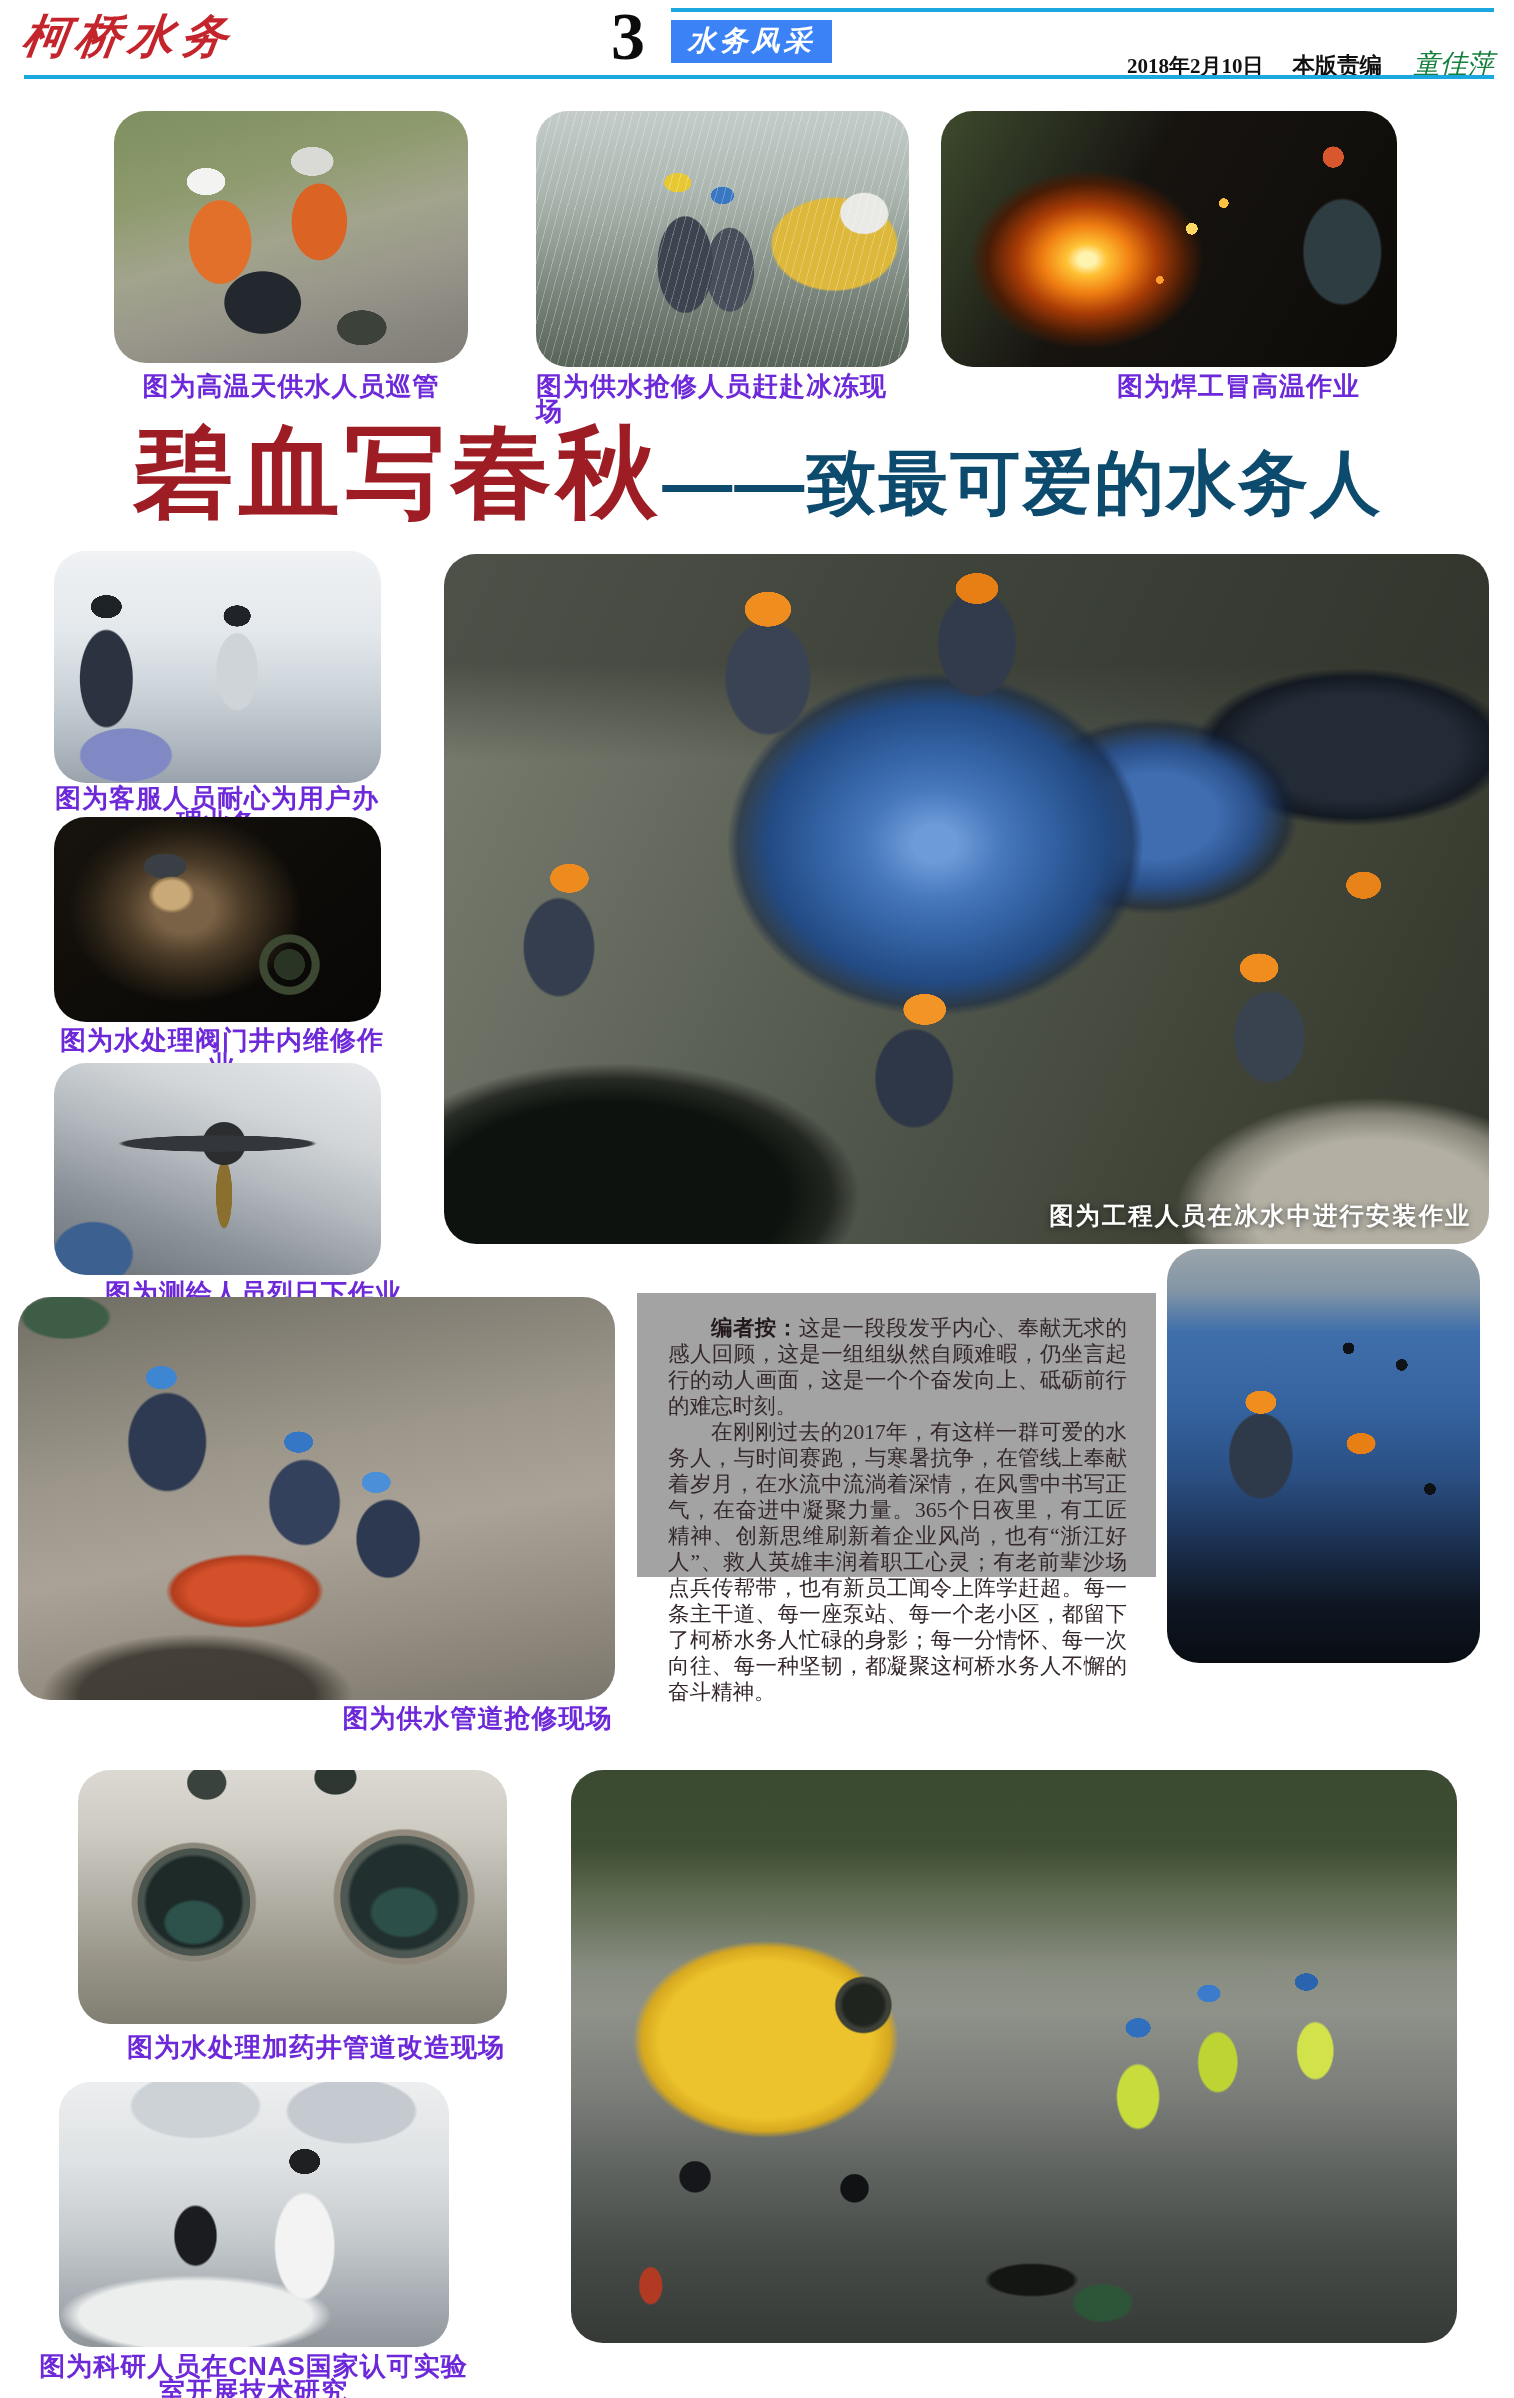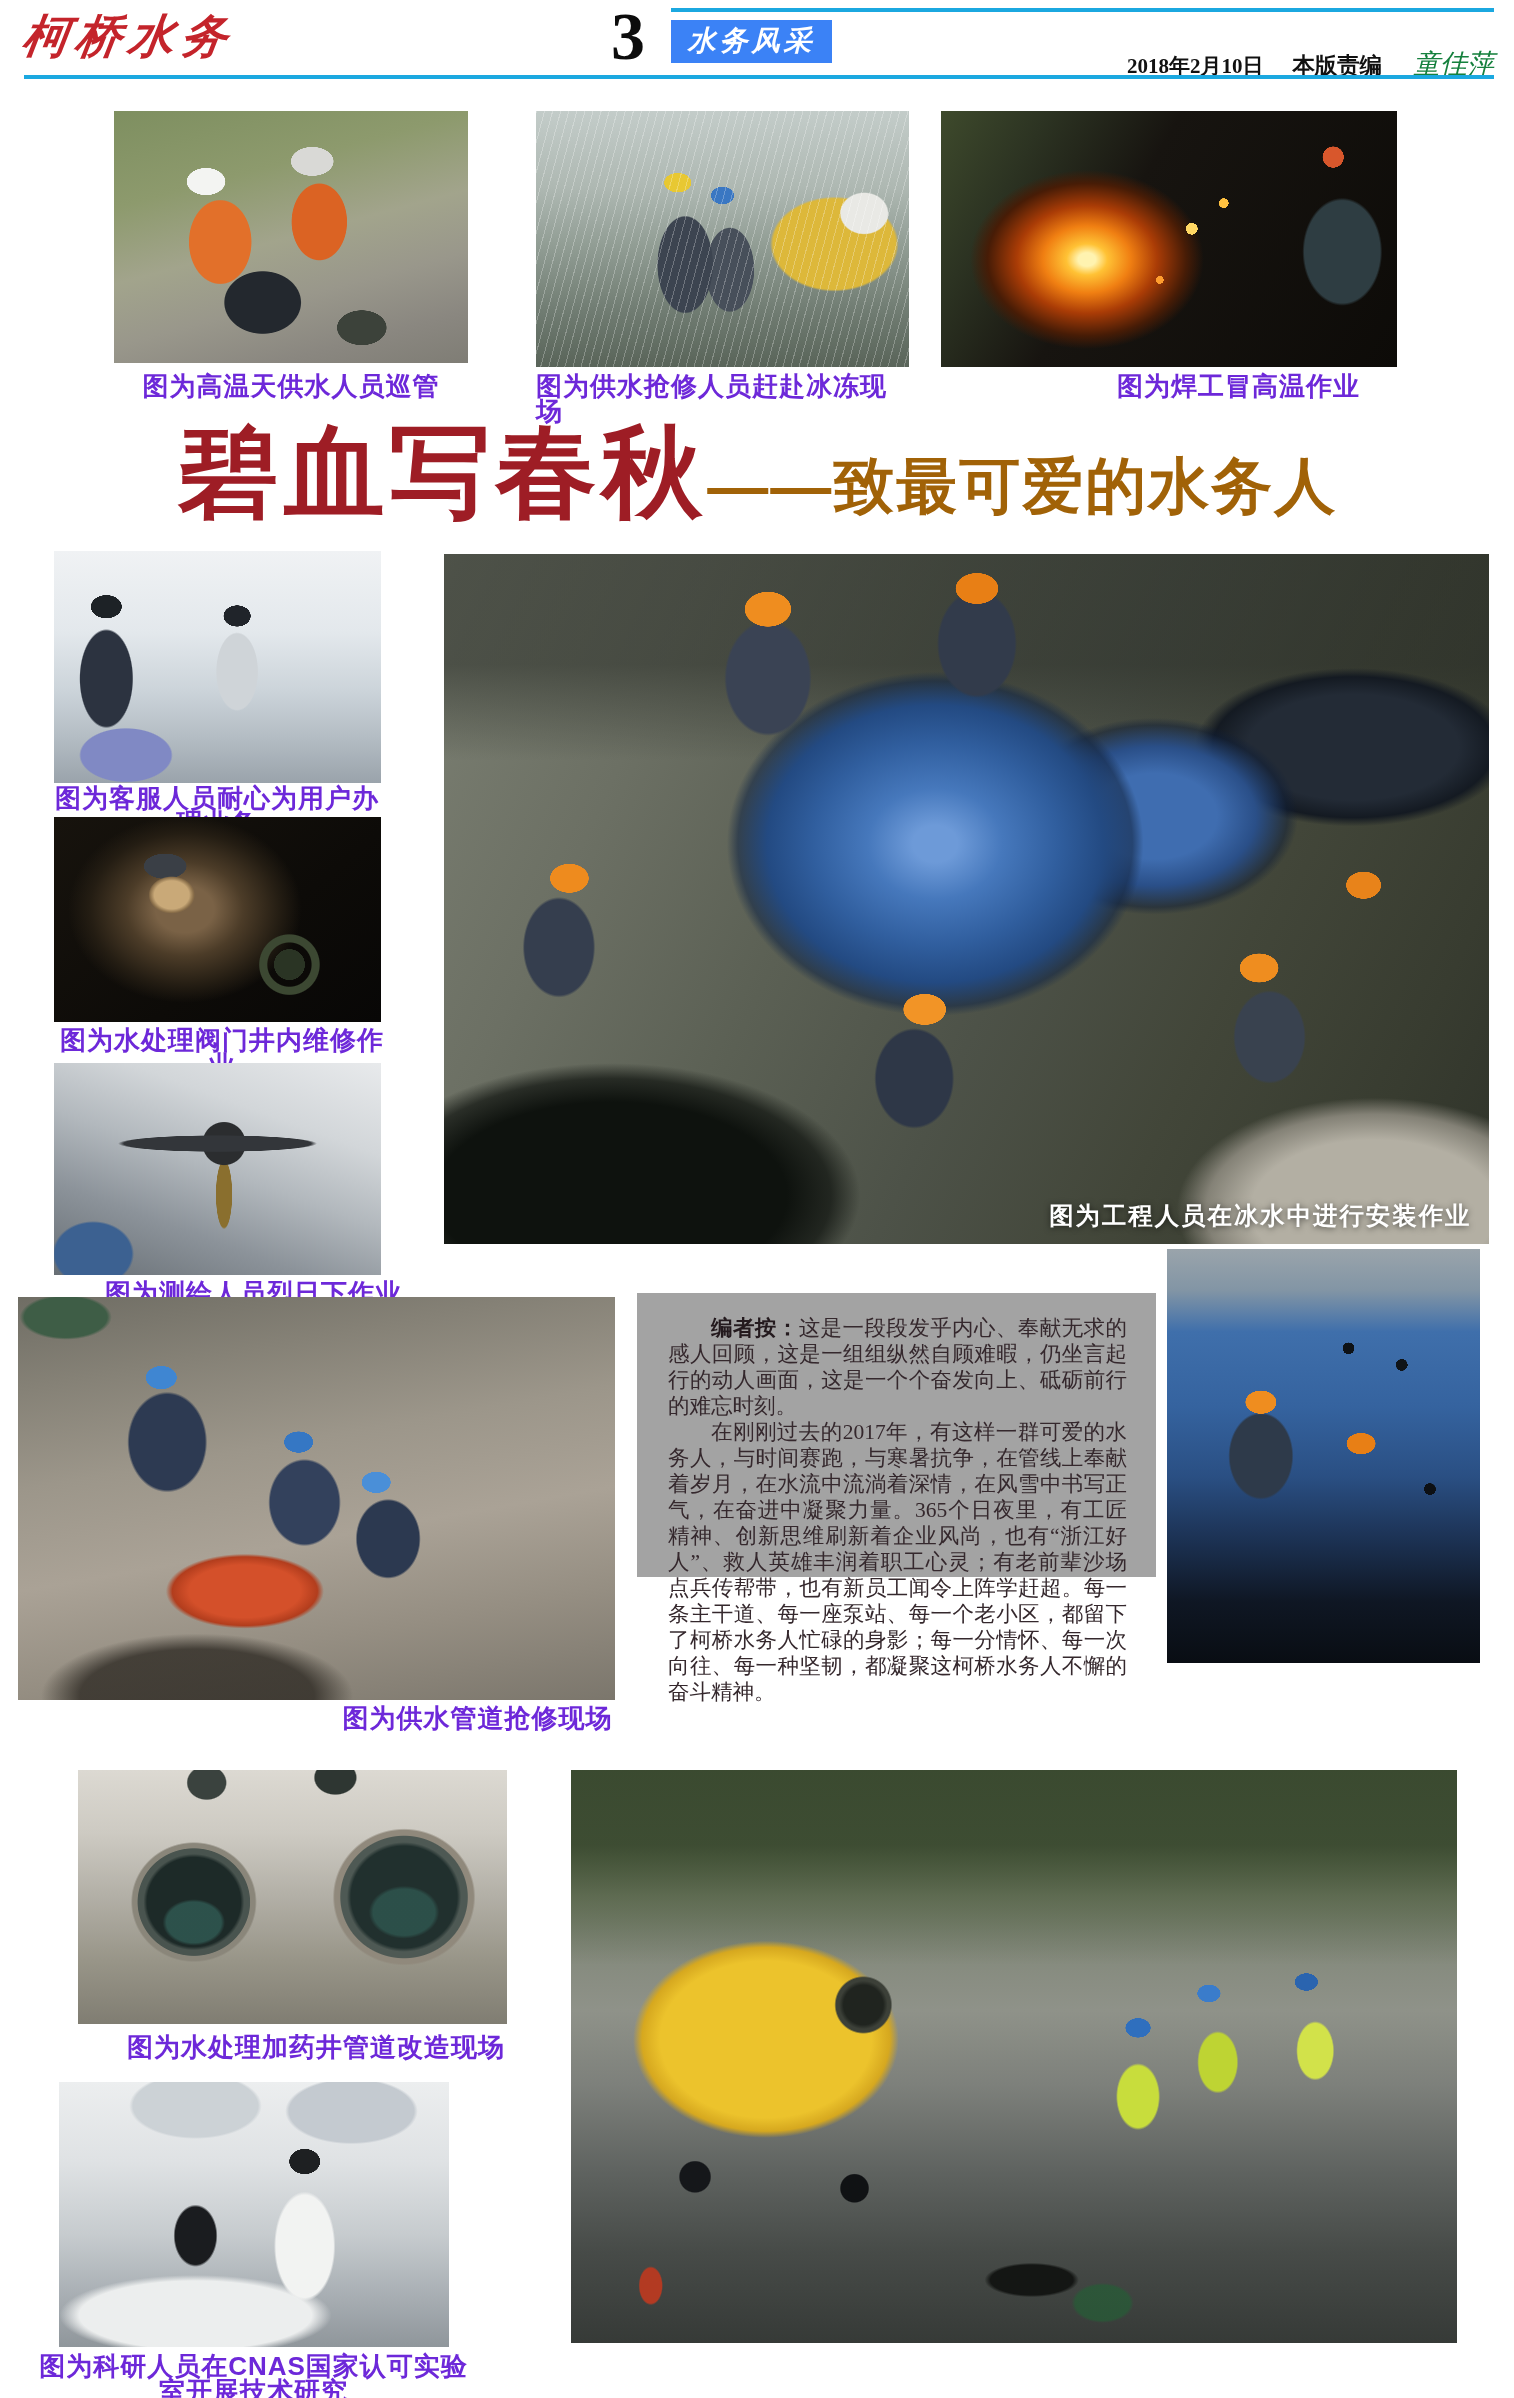--- a/index.html
+++ b/index.html
@@ -20,38 +20,38 @@
                       font-family:"Liberation Serif","DejaVu Serif",serif;}
   .date-line{position:absolute;left:975px;top:46px;width:519px;text-align:right;white-space:nowrap;
              font-family:"Liberation Serif","DejaVu Serif",serif;color:#111;}
   .date-line .d{font-weight:700;font-size:21px;}
   .date-line .el{font-weight:700;font-size:22.4px;margin-left:25px;}
   .date-line .en{font-weight:400;font-size:27px;margin-left:27px;font-style:italic;color:#15803d;}
 
   
   .headline{position:absolute;left:0;top:419px;width:1515px;text-align:center;white-space:nowrap;line-height:1.05;}
   .hl-main{font-weight:900;font-size:101px;color:#9e1d25;letter-spacing:4.9px;}
-  .hl-sub{font-weight:900;font-size:61px;color:#a16207;letter-spacing:2px;}
+  .hl-sub{font-weight:900;font-size:70px;color:#0c4a6e;letter-spacing:2px;}
 
   
   .cap{position:absolute;font-weight:700;font-size:26px;line-height:25px;color:#6d28d9;letter-spacing:1px;}
   .c1{left:114px;top:374px;width:354px;text-align:center;}
   .c2{left:536px;top:374px;width:373px;}
   .c3{left:1014px;top:374px;width:449px;text-align:center;}
   .c4{left:49px;top:786px;width:336px;text-align:center;}
   .c5{left:54px;top:1028px;width:336px;text-align:center;}
   .c6{left:78px;top:1281px;width:351px;text-align:center;}
   .c9{left:17.6px;top:1706px;width:595px;text-align:right;}
   .c10{left:78px;top:2035px;width:427px;text-align:right;}
   .c11{left:39px;top:2354px;width:429px;text-align:center;}
   .c12{left:571px;top:2351px;width:884px;text-align:right;}
 
   
   figure{margin:0;}
-  .photo{position:absolute;background-color:#8a8a82;background-repeat:no-repeat;background-size:100% 100%;}
+  .photo{position:absolute;background-color:#8a8a82;background-repeat:no-repeat;background-size:100% 100%;border-radius:32px;}
 
   .p1{left:114px;top:111px;width:354px;height:252px;background-image:
       radial-gradient(25px 17.6px at 70% 86%, #3c423a 98%, transparent),
       radial-gradient(19.5px 13.7px at 26% 28%, #f3f4f2 98%, transparent),
       radial-gradient(21.5px 14.6px at 56% 20%, #d9d9d6 98%, transparent),
       radial-gradient(44px 59px at 30% 52%, #e2702a 0 70%, transparent 72%),
       radial-gradient(39px 54px at 58% 44%, #db6323 0 70%, transparent 72%),
       radial-gradient(54px 44px at 42% 76%, #23282e 0 70%, transparent 72%),
       linear-gradient(165deg,#7e8f60 0%,#8d9a6d 28%,#a2a48c 50%,#99978b 68%,#8a8780 85%,#7f7d75 100%);}
 

